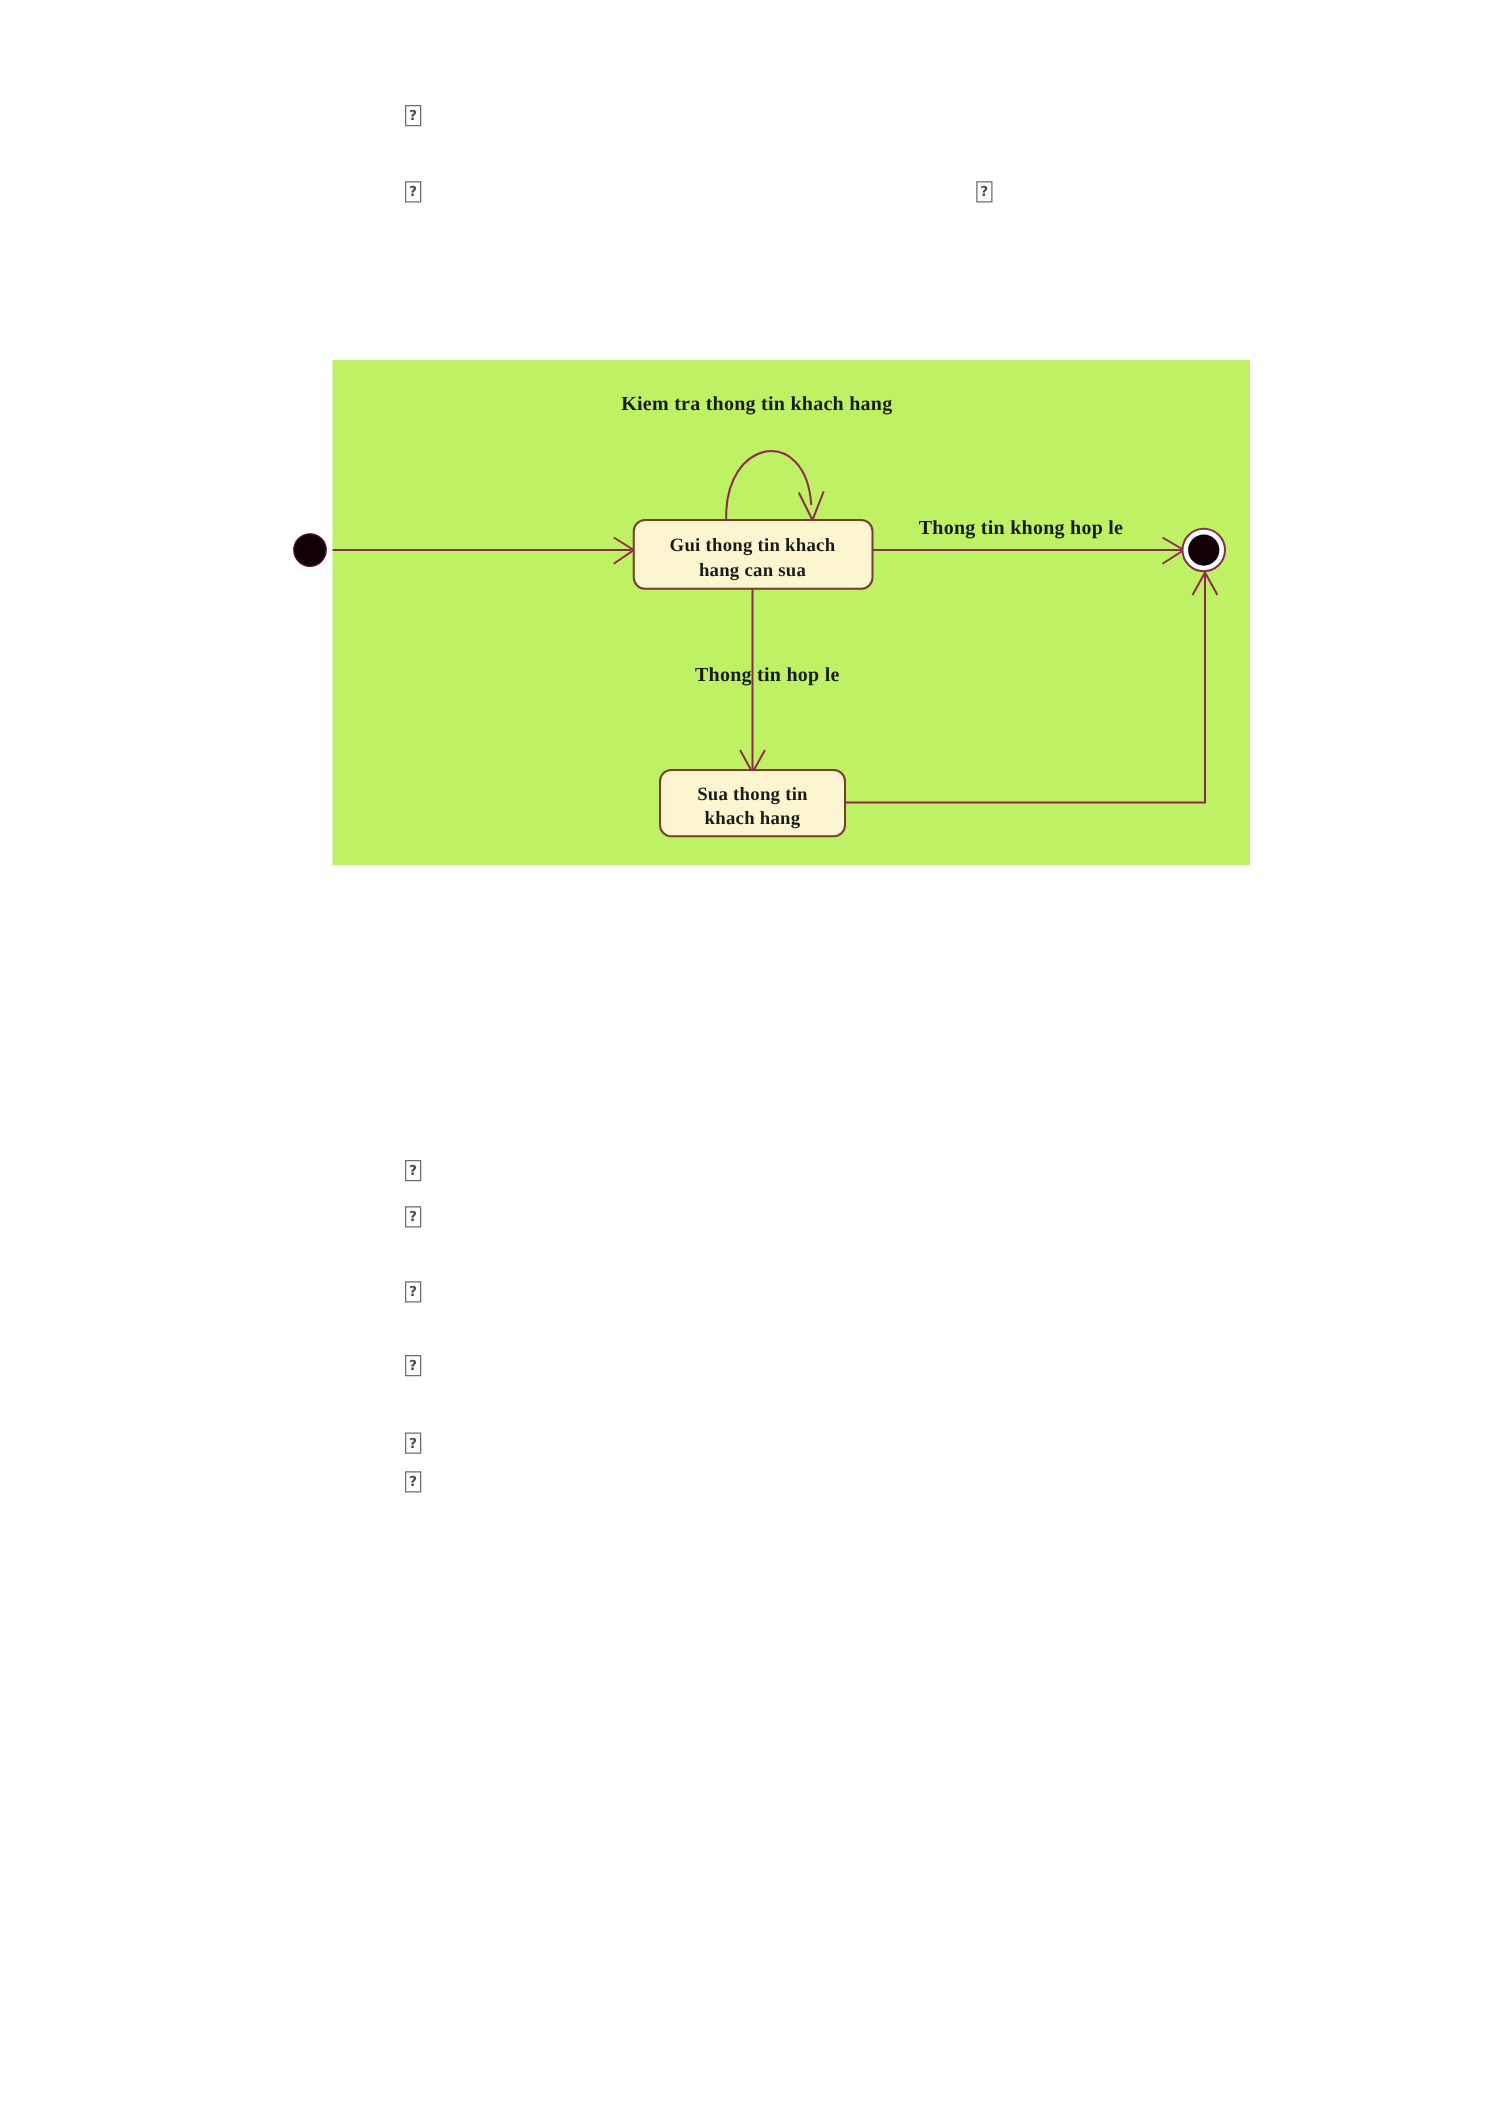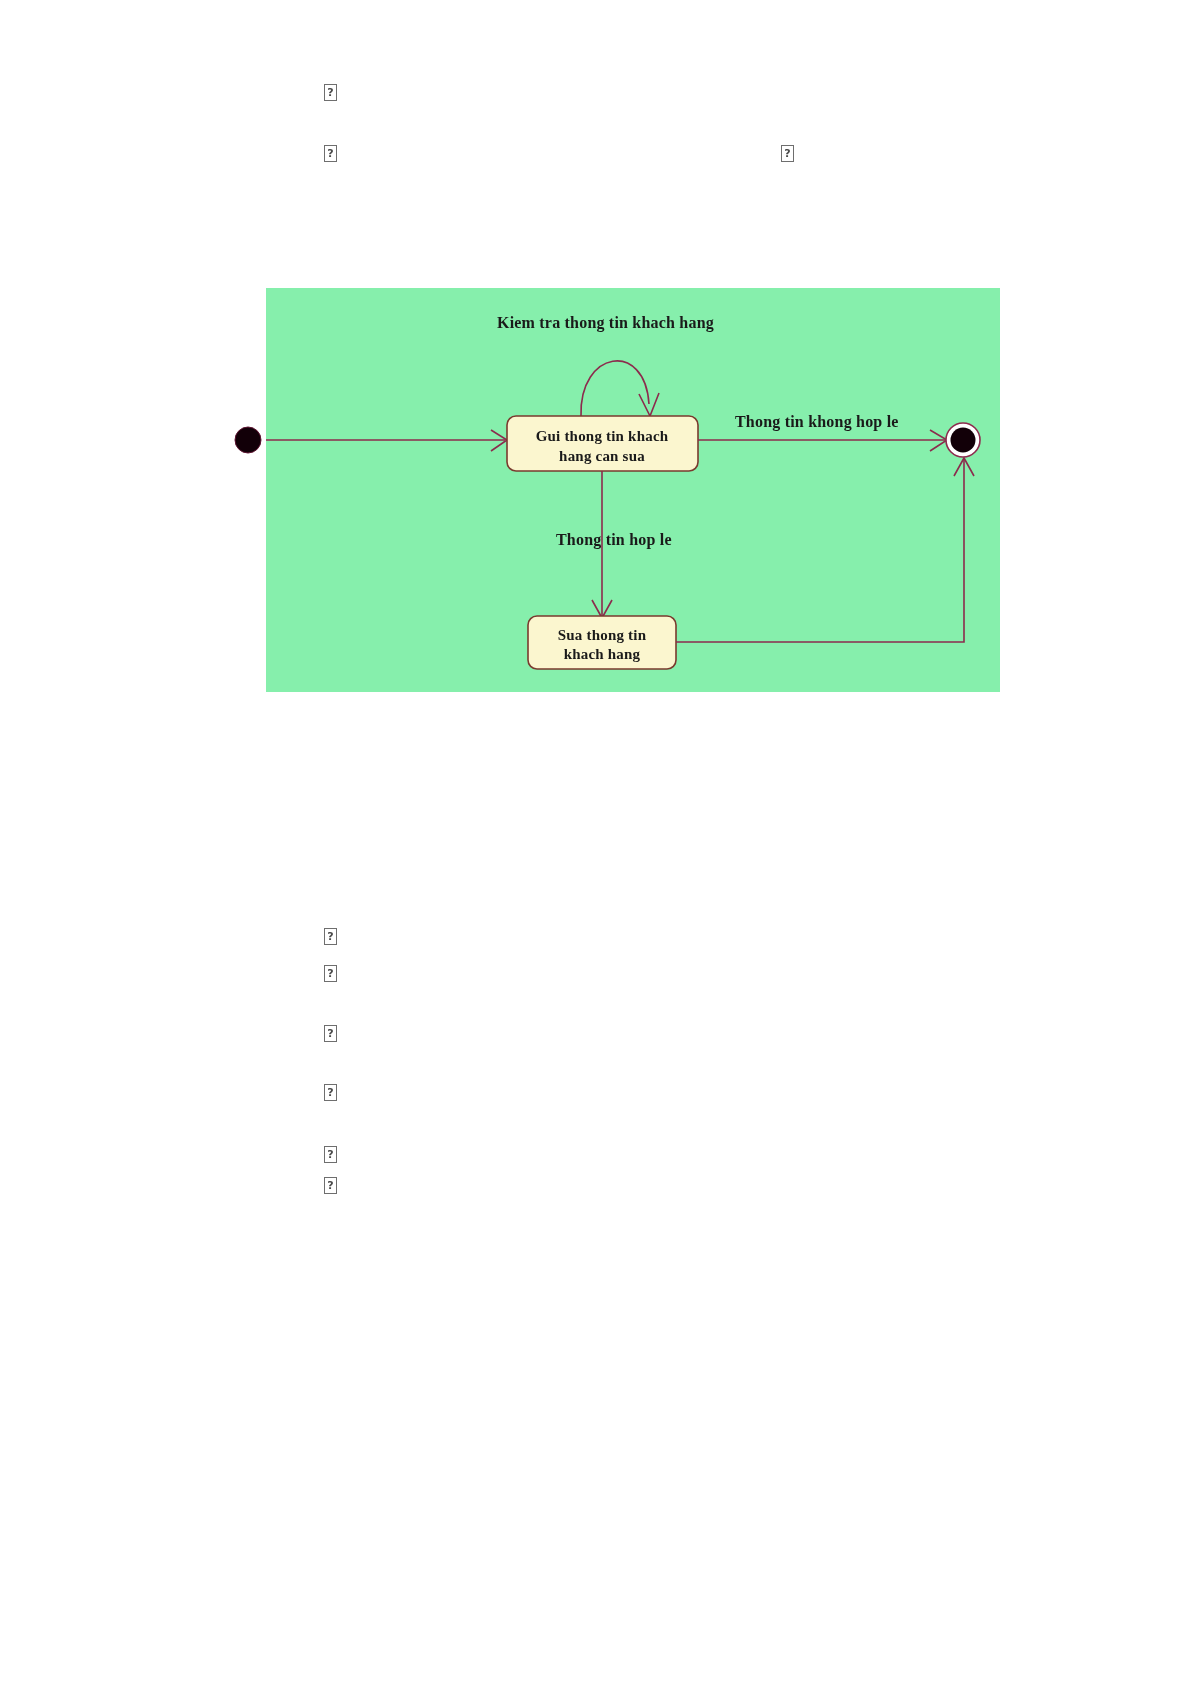--- a/index.html
+++ b/index.html
@@ -32,21 +32,21 @@
     font-weight: 600;
   }
 
   
   #diagram-panel {
     position: absolute;
     left: 266px;
     top: 288px;
     width: 734px;
     height: 404px;
-    background: #86efac;
+    background: #bef264;
   }
 
   #diagram-svg {
     position: absolute;
     left: 0;
     top: 0;
     width: 734px;
     height: 404px;
     display: block;
   }

